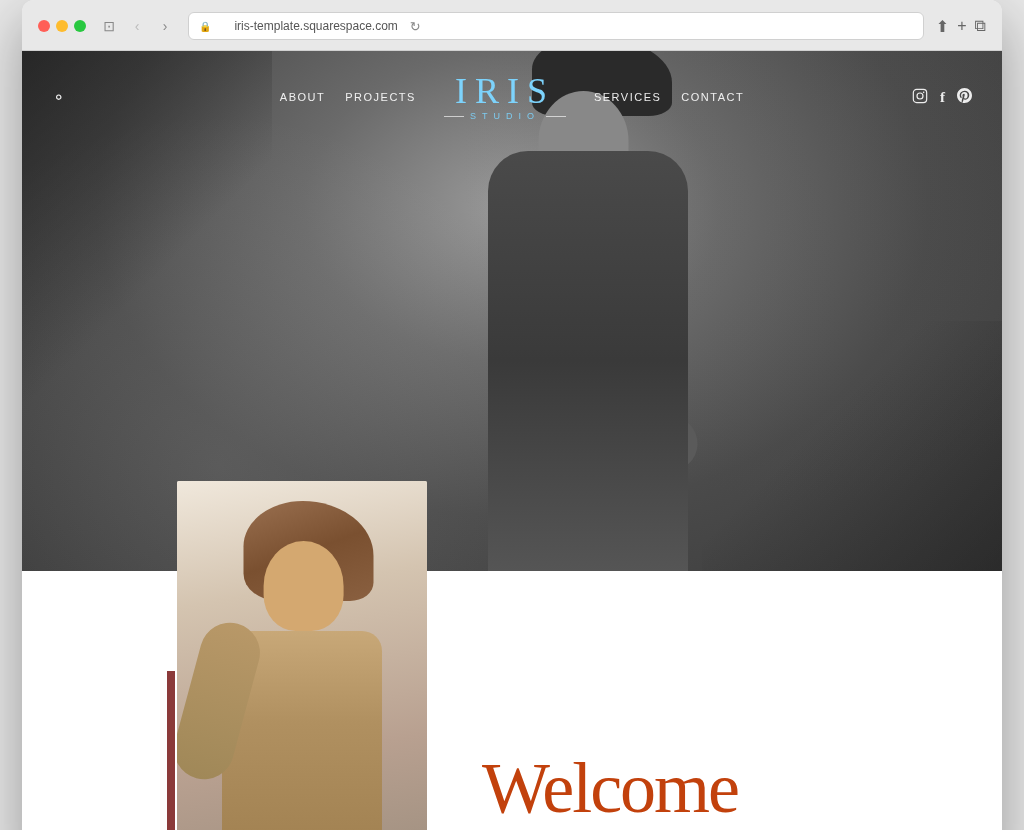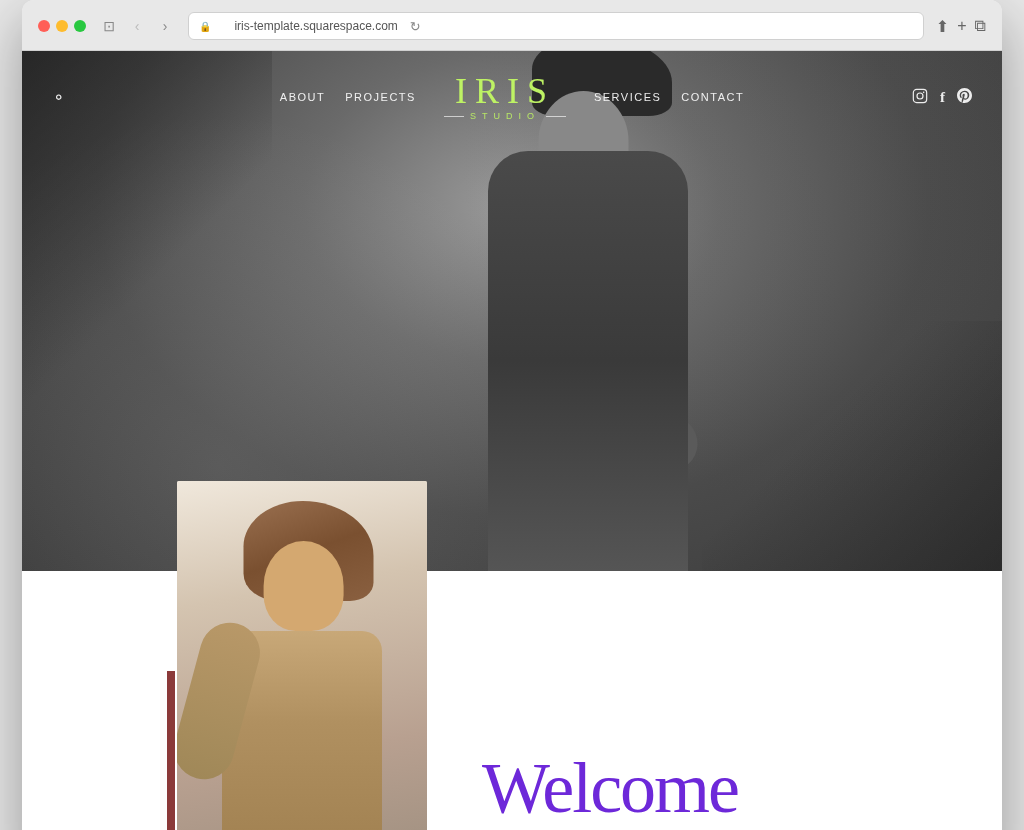--- a/index.html
+++ b/index.html
@@ -244,21 +244,21 @@
       font-size: 11px;
       letter-spacing: 1.5px;
       text-transform: uppercase;
       text-decoration: none;
       cursor: pointer;
       font-weight: 400;
     }
 
     .nav-logo {
       text-align: center;
-      color: #bef264;
+      color: #7dd3fc;
     }
 
     .nav-logo-main {
       font-size: 36px;
       letter-spacing: 8px;
       font-weight: 300;
       line-height: 1;
       font-family: Georgia, serif;
     }
 
@@ -340,21 +340,21 @@
     .bottom-right {
       flex: 1;
       padding: 50px 60px;
       display: flex;
       align-items: flex-end;
     }
 
     .welcome-text {
       font-family: Georgia, serif;
       font-size: 72px;
-      color: #6d28d9;
+      color: #c2410c;
       font-weight: 400;
       line-height: 0.9;
       letter-spacing: -2px;
     }
 
     
     .hero-overlay {
       position: absolute;
       top: 0; left: 0; right: 0; bottom: 0;
       background:

